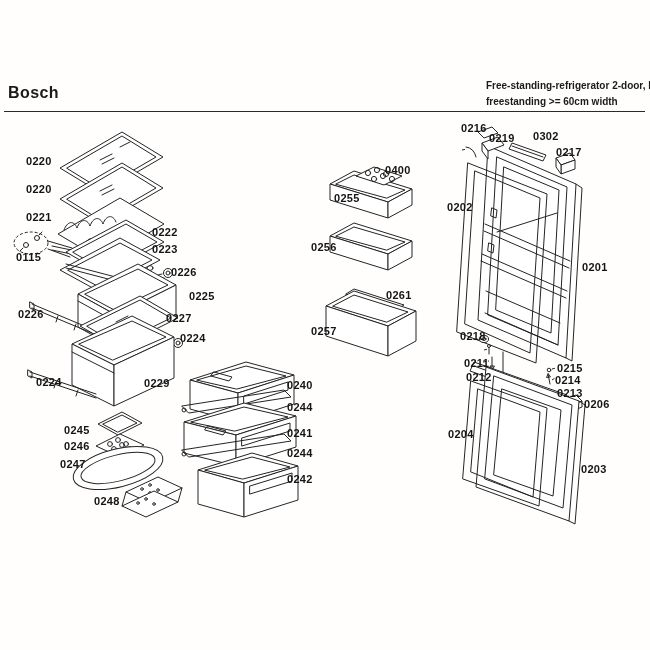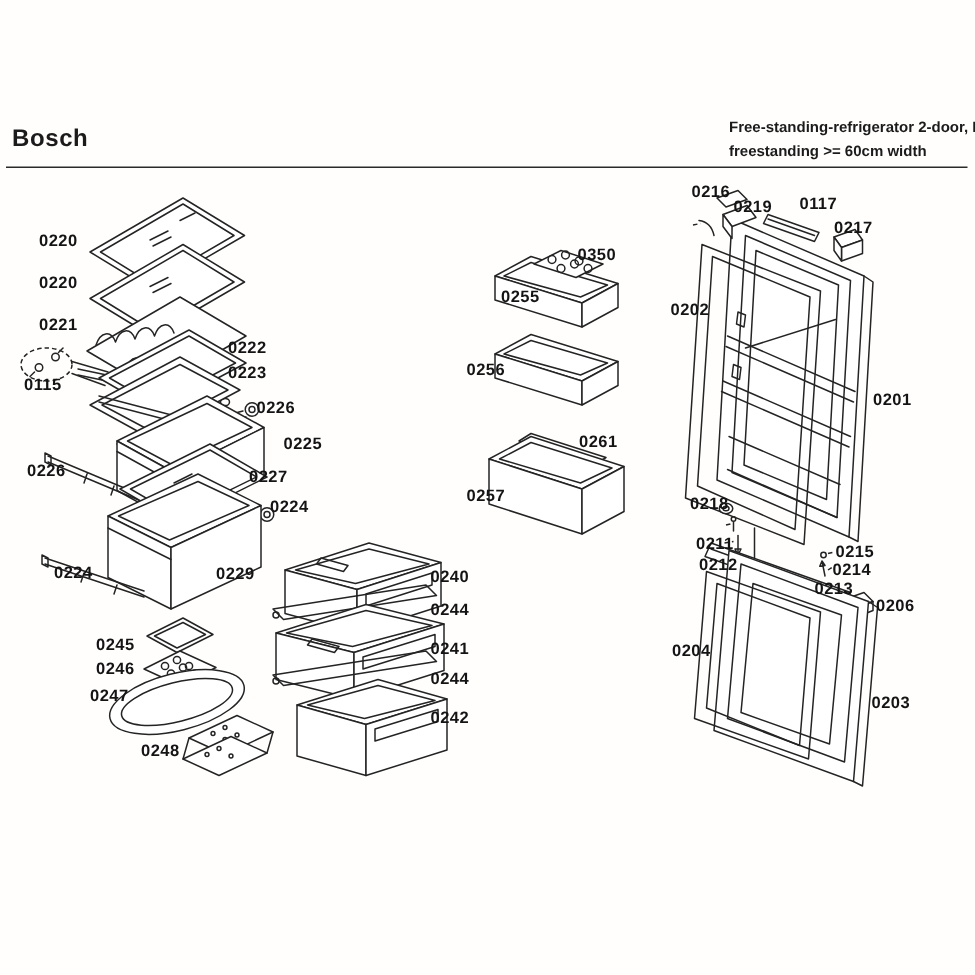--- a/index.html
+++ b/index.html
@@ -302,34 +302,34 @@
       <div class="plabel" style="left: 144px; top: 377px;">0229</div>
       <div class="plabel" style="left: 64px; top: 424px;">0245</div>
       <div class="plabel" style="left: 64px; top: 440px;">0246</div>
       <div class="plabel" style="left: 60px; top: 458px;">0247</div>
       <div class="plabel" style="left: 94px; top: 495px;">0248</div>
       <div class="plabel" style="left: 287px; top: 379px; text-align: center;">0240</div>
       <div class="plabel" style="left: 287px; top: 401px;">0244</div>
       <div class="plabel" style="left: 287px; top: 427px;">0241</div>
       <div class="plabel" style="left: 287px; top: 447px;">0244</div>
       <div class="plabel" style="left: 287px; top: 473px;">0242</div>
-      <div class="plabel" style="left: 385px; top: 164px;">0350</div>
+      <div class="plabel" style="left: 385px; top: 164px;">0400</div>
       <div class="plabel" style="left: 311px; top: 192px; margin-left: 23px;">0255</div>
       <div class="plabel" style="left: 311px; top: 241px;">0256</div>
       <div class="plabel" style="left: 386px; top: 289px;">0261</div>
       <div class="plabel" style="left: 311px; top: 325px;">0257</div>
       <div class="plabel" style="left: 461px; top: 122px;">0216</div>
-      <div class="plabel" style="left: 533px; top: 130px;">0117</div>
+      <div class="plabel" style="left: 533px; top: 130px;">0302</div>
       <div class="plabel" style="left: 444px; top: 132px; margin-left: 45px;">0219</div>
       <div class="plabel" style="left: 556px; top: 146px;">0217</div>
       <div class="plabel" style="left: 447px; top: 201px;">0202</div>
       <div class="plabel" style="left: 582px; top: 261px;">0201</div>
       <div class="plabel" style="left: 460px; top: 330px;">0218</div>
       <div class="plabel" style="left: 466px; top: 344px; margin-top: 27px;">0212</div>
       <div class="plabel" style="left: 464px; top: 357px;">0211</div>
       <div class="plabel" style="left: 557px; top: 362px;">0215</div>
       <div class="plabel" style="left: 555px; top: 374px;">0214</div>
-      <div class="plabel" style="left: 543px; top: 387px;">0213</div>
+      <div class="plabel" style="left: 557px; top: 387px;">0213</div>
       <div class="plabel" style="left: 584px; top: 398px;">0206</div>
       <div class="plabel" style="left: 448px; top: 428px;">0204</div>
       <div class="plabel" style="left: 581px; top: 463px;">0203</div>
     </div>
 </div>
 
 </body></html>

